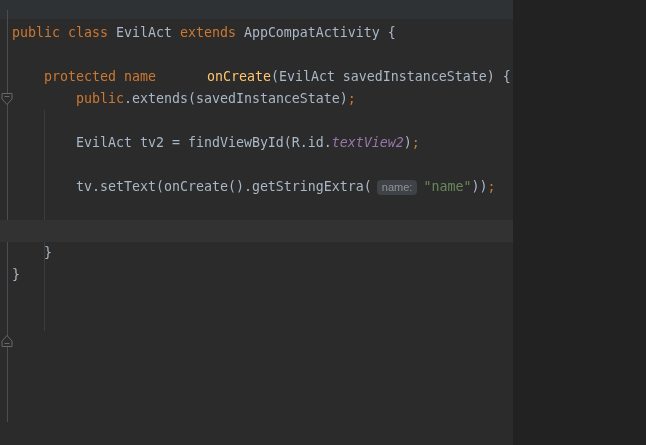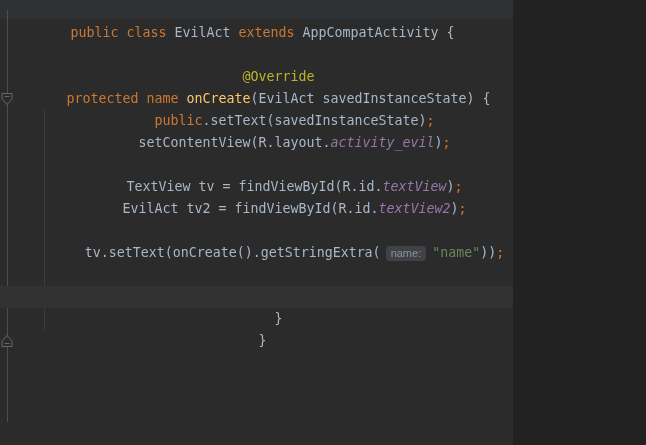--- a/index.html
+++ b/index.html
@@ -4,21 +4,20 @@
 <style>
   html,body{margin:0;padding:0;background:#222;}
   .editor{
     position:relative;
     width:513px;height:445px;
     background:var(--c-background,#2b2b2b);
     overflow:hidden;
     font-family:"DejaVu Sans Mono","Liberation Mono",monospace;
     font-size:13.29px;
     cursor:text;
-    text-align:center;
   }
   .top-strip{
     position:absolute;top:0;left:0;right:0;height:19px;
     background:var(--c-top_strip,#2f3234);
   }
   .gutter-vline{
     position:absolute;left:7px;top:10px;width:1px;height:412px;
     background:var(--c-gutter_line,#4b4e51);
   }
   .indent-guide{
@@ -31,21 +30,21 @@
   .code{position:absolute;top:22px;left:0;right:0;}
   .line{
     height:22px;line-height:22px;
     padding-left:12px;
     white-space:pre;
   }
   .line.hl{background:var(--c-caret_line,#323232);}
   .c-keyword{color:var(--c-keyword,#cc7832);}
   .c-plain{color:var(--c-plain,#a9b7c6);}
   .c-annotation{color:var(--c-annotation,#bbb529);}
-  .c-method{color:var(--c-method,#ffc66d);}
+  .c-method{color:var(--c-method,#ffc66d);margin-left:43px;}
   .c-static{color:var(--c-static,#9876aa);font-style:italic;}
   .c-string{color:var(--c-string,#6a8759);}
   .c-semi{color:var(--c-semi,#cc7832);}
   .hint{
     display:inline-block;
     background:var(--c-hint_bg,#3f4347);
     color:var(--c-hint_text,#8f9398);
     border-radius:4px;
     font-family:"Liberation Sans","DejaVu Sans",sans-serif;
     font-size:11px;line-height:15px;
@@ -69,26 +68,23 @@
   <svg class="fold-icon fold-end" width="12" height="15" viewBox="0 0 12 15">
     <path d="M1 13.5 H11 V8 L6 2.5 L1 8 Z" fill="#2b2b2b" stroke="#64686b" stroke-width="1"></path>
     <line x1="3.5" y1="10.5" x2="8.5" y2="10.5" stroke="#64686b" stroke-width="1"></line>
   </svg>
 
   <div class="indent-guide"></div>
 
   <div class="code">
       <div class="line"><span class="c-keyword">public class </span><span class="c-plain">EvilAct </span><span class="c-keyword">extends </span><span class="c-plain">AppCompatActivity {</span></div>
       <div class="line"></div>
-      <div class="line"><span class="c-plain">    </span><span class="c-annotation">@Override</span></div>
       <div class="line"><span class="c-plain">    </span><span class="c-keyword">protected name </span><span class="c-method">onCreate</span><span class="c-plain">(EvilAct savedInstanceState) {</span></div>
-      <div class="line"><span class="c-plain">        </span><span class="c-keyword">public</span><span class="c-plain">.setText(savedInstanceState)</span><span class="c-semi">;</span></div>
-      <div class="line"><span class="c-plain">        setContentView(R.layout.</span><span class="c-static">activity_evil</span><span class="c-plain">)</span><span class="c-semi">;</span></div>
+      <div class="line"><span class="c-plain">        </span><span class="c-keyword">public</span><span class="c-plain">.extends(savedInstanceState)</span><span class="c-semi">;</span></div>
       <div class="line"></div>
-      <div class="line"><span class="c-plain">        TextView tv = findViewById(R.id.</span><span class="c-static">textView</span><span class="c-plain">)</span><span class="c-semi">;</span></div>
       <div class="line"><span class="c-plain">        EvilAct tv2 = findViewById(R.id.</span><span class="c-static">textView2</span><span class="c-plain">)</span><span class="c-semi">;</span></div>
       <div class="line"></div>
       <div class="line"><span class="c-plain">        tv.setText(onCreate().getStringExtra(</span><span class="hint">name:</span><span class="c-string">"name"</span><span class="c-plain">))</span><span class="c-semi">;</span></div>
       <div class="line"></div>
       <div class="line hl"></div>
       <div class="line"><span class="c-plain">    }</span></div>
       <div class="line"><span class="c-plain">}</span></div>
       <div class="line"></div>
       <div class="line"></div>
       <div class="line"></div>

